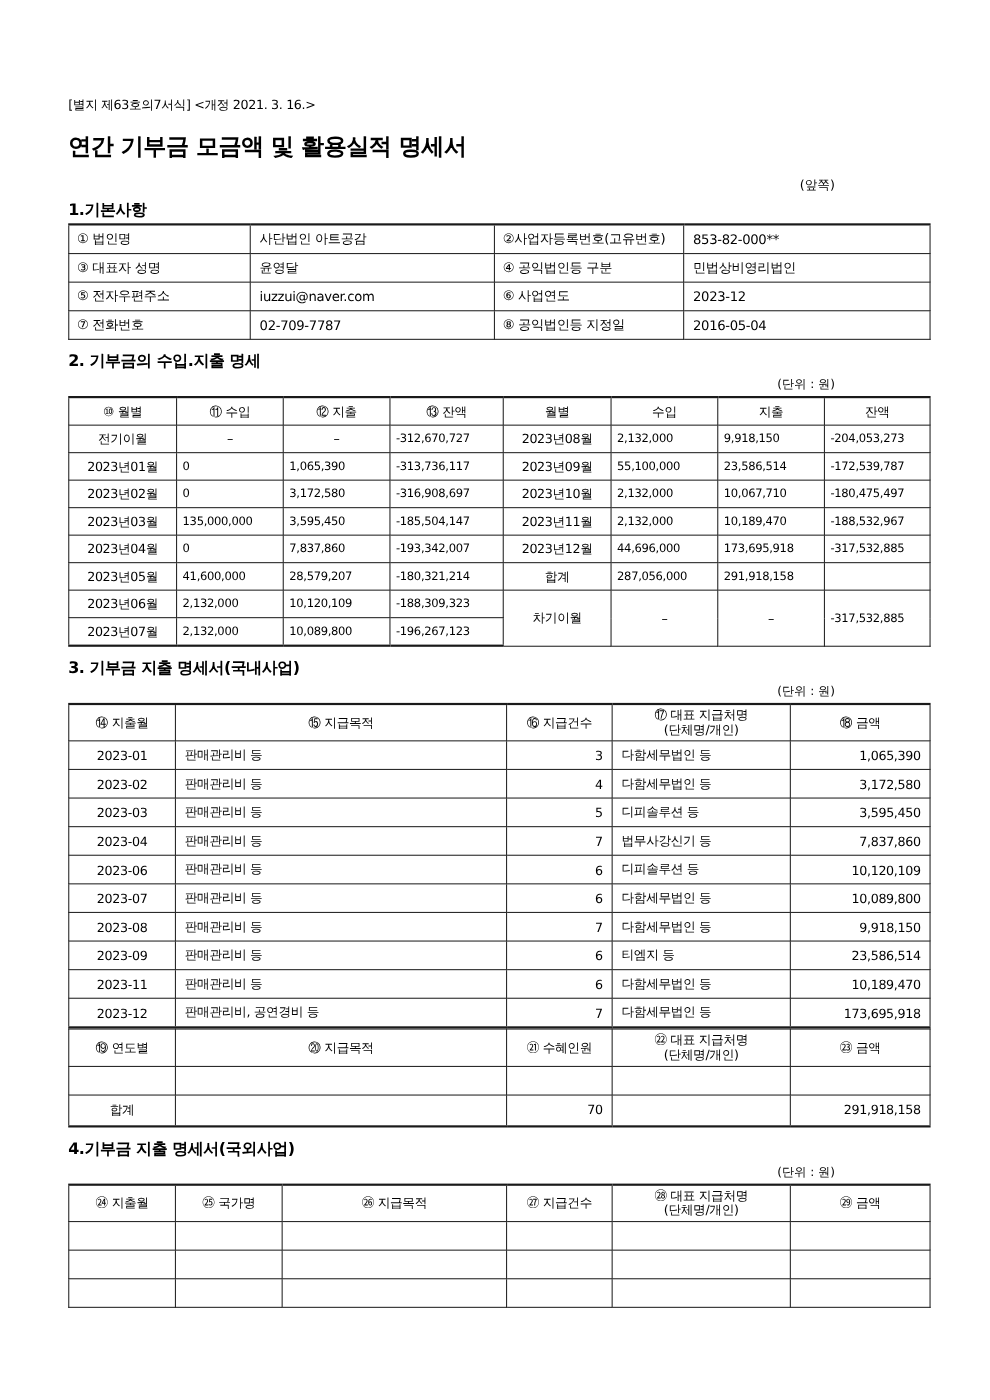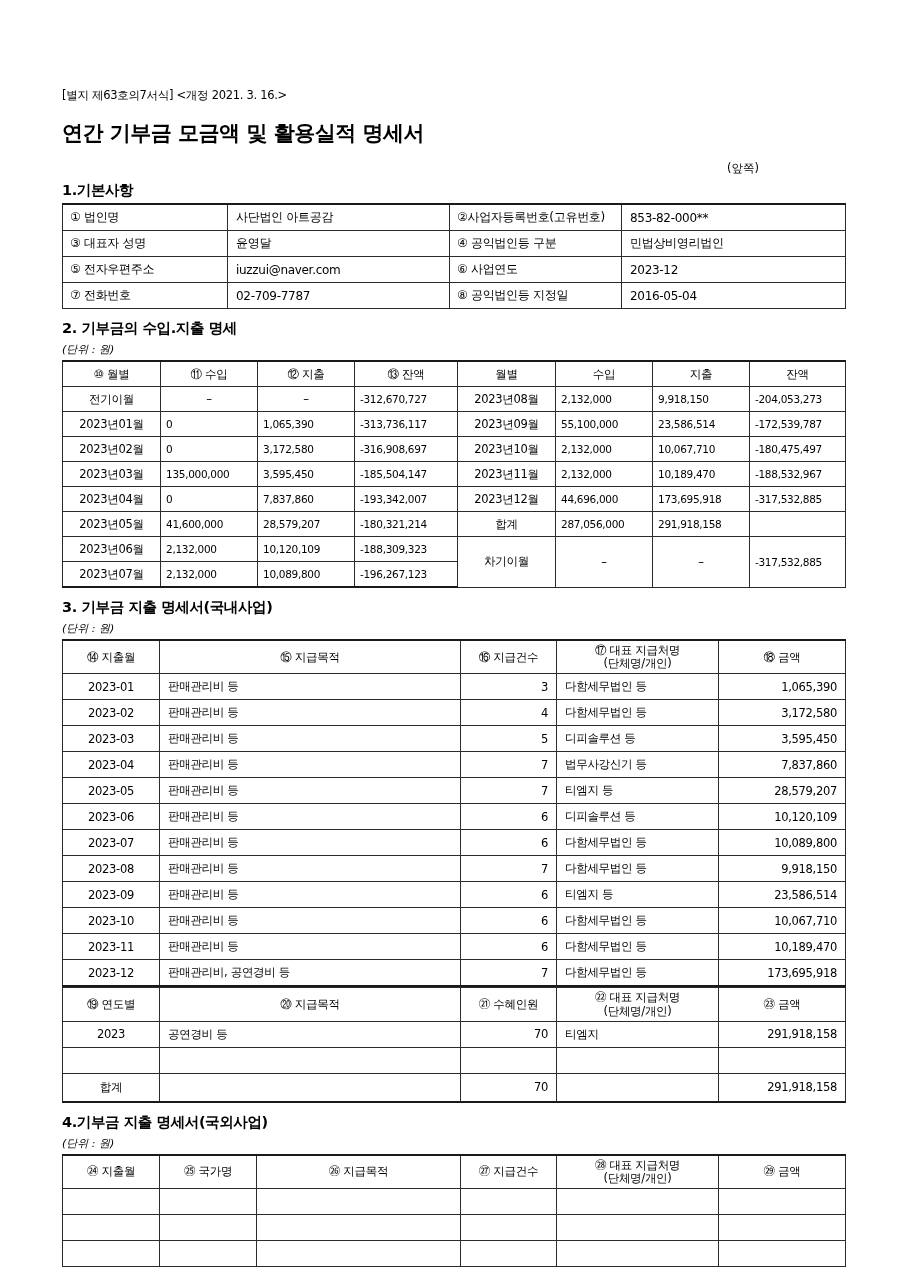--- a/index.html
+++ b/index.html
@@ -34,25 +34,24 @@
     letter-spacing: -0.5px;
     margin: 0 0 14px 0;
   }
   .side-note {
     text-align: right;
     font-size: 11.5px;
     margin: 0 0 5px 0;
     padding-right: 2px;
   }
   .unit-note {
-    text-align: left;
+    text-align: right;
     font-size: 11px;
     margin: 3px 0 3px 0;
     padding-right: 2px;
-    font-style: italic;
   }
   .section-head {
     font-size: 14.5px;
     font-weight: bold;
     letter-spacing: -0.4px;
     margin: 0 0 2px 0;
     padding-bottom: 1px;
   }
   .sec-gap { margin-top: 10px; }
 
@@ -297,27 +296,20 @@
         <td class="r">3,595,450</td>
       </tr>
       <tr>
         <td class="c">2023-04</td>
         <td class="l">판매관리비 등</td>
         <td class="r">7</td>
         <td class="l">법무사강신기 등</td>
         <td class="r">7,837,860</td>
       </tr>
       <tr>
-        <td class="c">2023-05</td>
-        <td class="l">판매관리비 등</td>
-        <td class="r">7</td>
-        <td class="l">티엠지 등</td>
-        <td class="r">28,579,207</td>
-      </tr>
-      <tr>
         <td class="c">2023-06</td>
         <td class="l">판매관리비 등</td>
         <td class="r">6</td>
         <td class="l">디피솔루션 등</td>
         <td class="r">10,120,109</td>
       </tr>
       <tr>
         <td class="c">2023-07</td>
         <td class="l">판매관리비 등</td>
         <td class="r">6</td>
@@ -330,27 +322,20 @@
         <td class="r">7</td>
         <td class="l">다함세무법인 등</td>
         <td class="r">9,918,150</td>
       </tr>
       <tr>
         <td class="c">2023-09</td>
         <td class="l">판매관리비 등</td>
         <td class="r">6</td>
         <td class="l">티엠지 등</td>
         <td class="r">23,586,514</td>
-      </tr>
-      <tr>
-        <td class="c">2023-10</td>
-        <td class="l">판매관리비 등</td>
-        <td class="r">6</td>
-        <td class="l">다함세무법인 등</td>
-        <td class="r">10,067,710</td>
       </tr>
       <tr>
         <td class="c">2023-11</td>
         <td class="l">판매관리비 등</td>
         <td class="r">6</td>
         <td class="l">다함세무법인 등</td>
         <td class="r">10,189,470</td>
       </tr>
       <tr>
         <td class="c outer-bot">2023-12</td>
@@ -376,27 +361,20 @@
         <th class="tall">⑳ 지급목적</th>
         <th class="tall">㉑ 수혜인원</th>
         <th class="tall th2">
           <span>㉒ 대표 지급처명</span><br>
           <span>(단체명/개인)</span>
         </th>
         <th class="tall">㉓ 금액</th>
       </tr>
     </thead>
     <tbody>
-      <tr>
-        <td class="c">2023</td>
-        <td class="l">공연경비 등</td>
-        <td class="r">70</td>
-        <td class="l">티엠지</td>
-        <td class="r">291,918,158</td>
-      </tr>
       <tr>
         <td class="c blank"></td>
         <td class="l blank"></td>
         <td class="r blank"></td>
         <td class="l blank"></td>
         <td class="r blank"></td>
       </tr>
       <tr>
         <td class="c outer-bot tall">합계</td>
         <td class="l outer-bot tall"></td>

